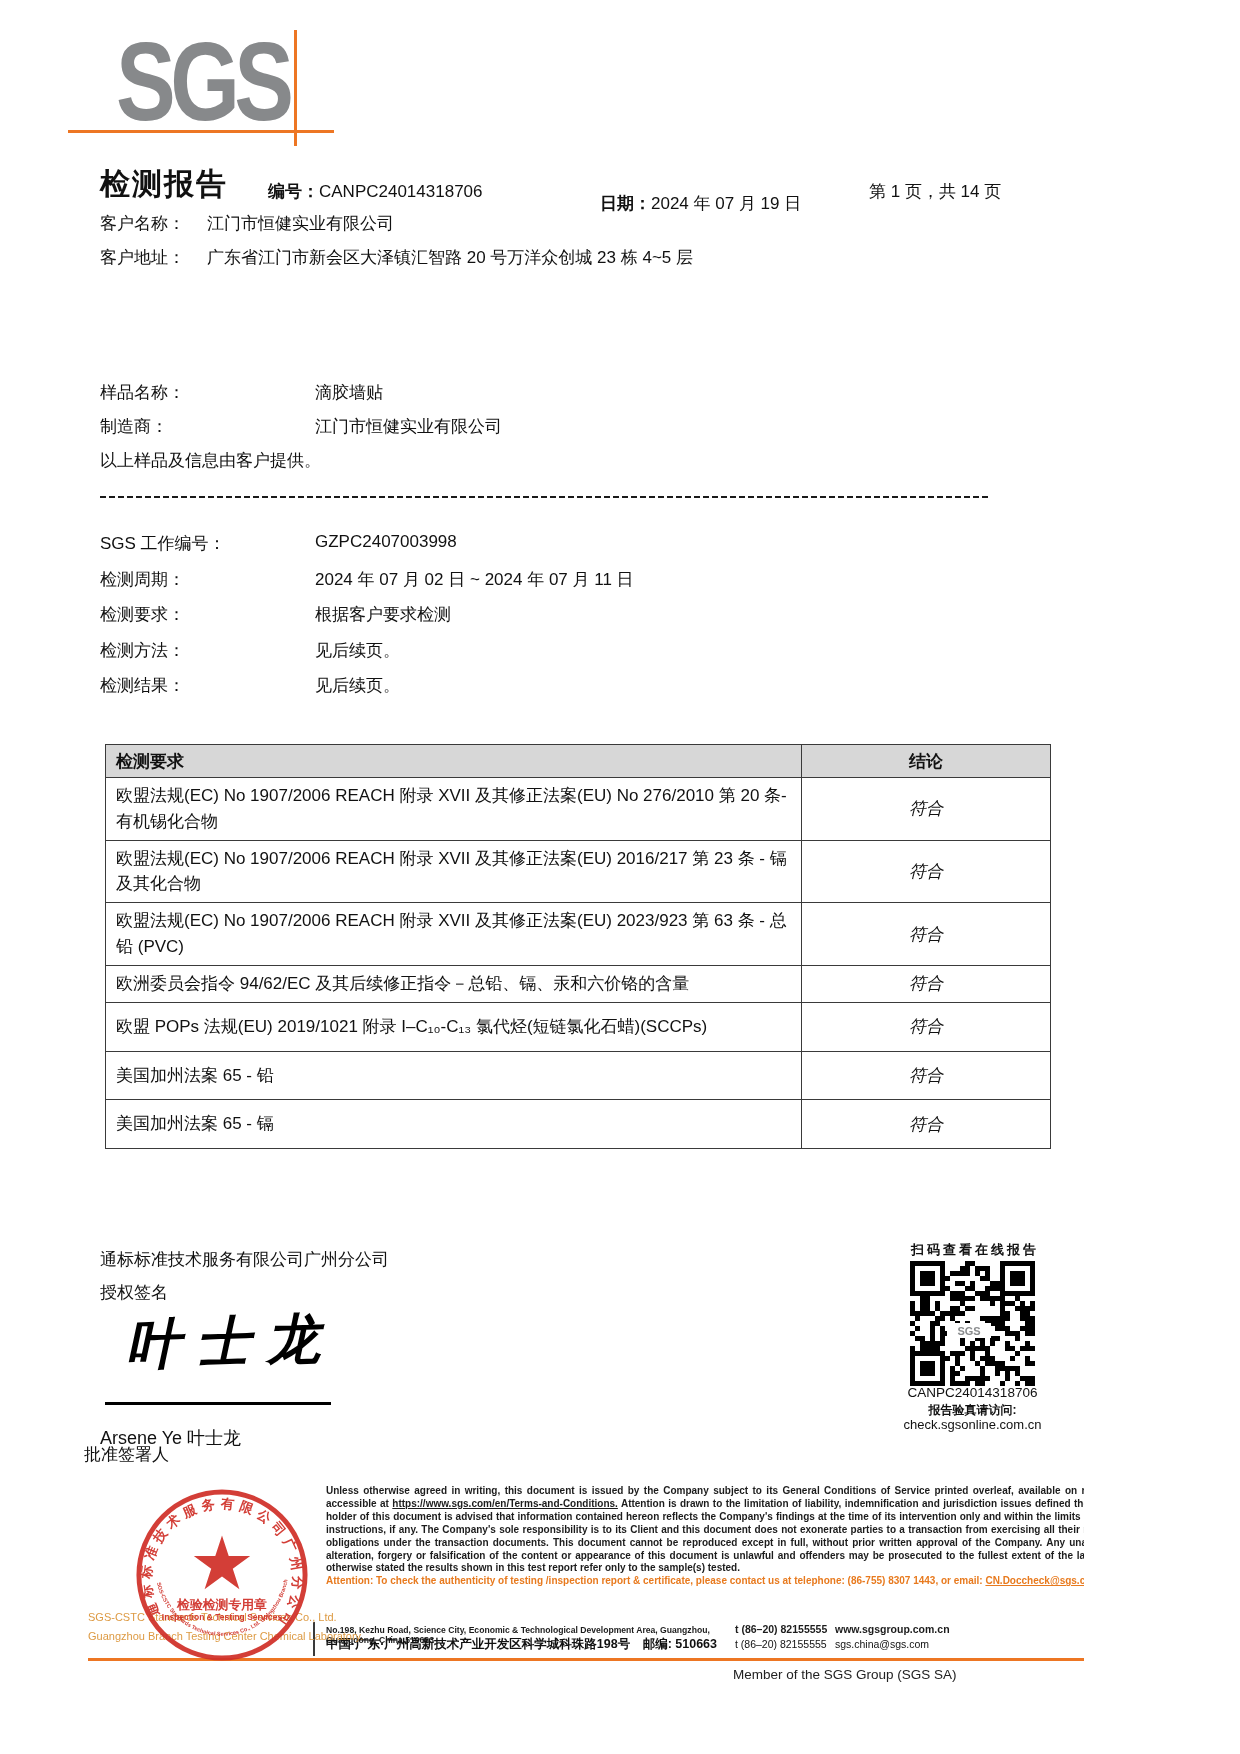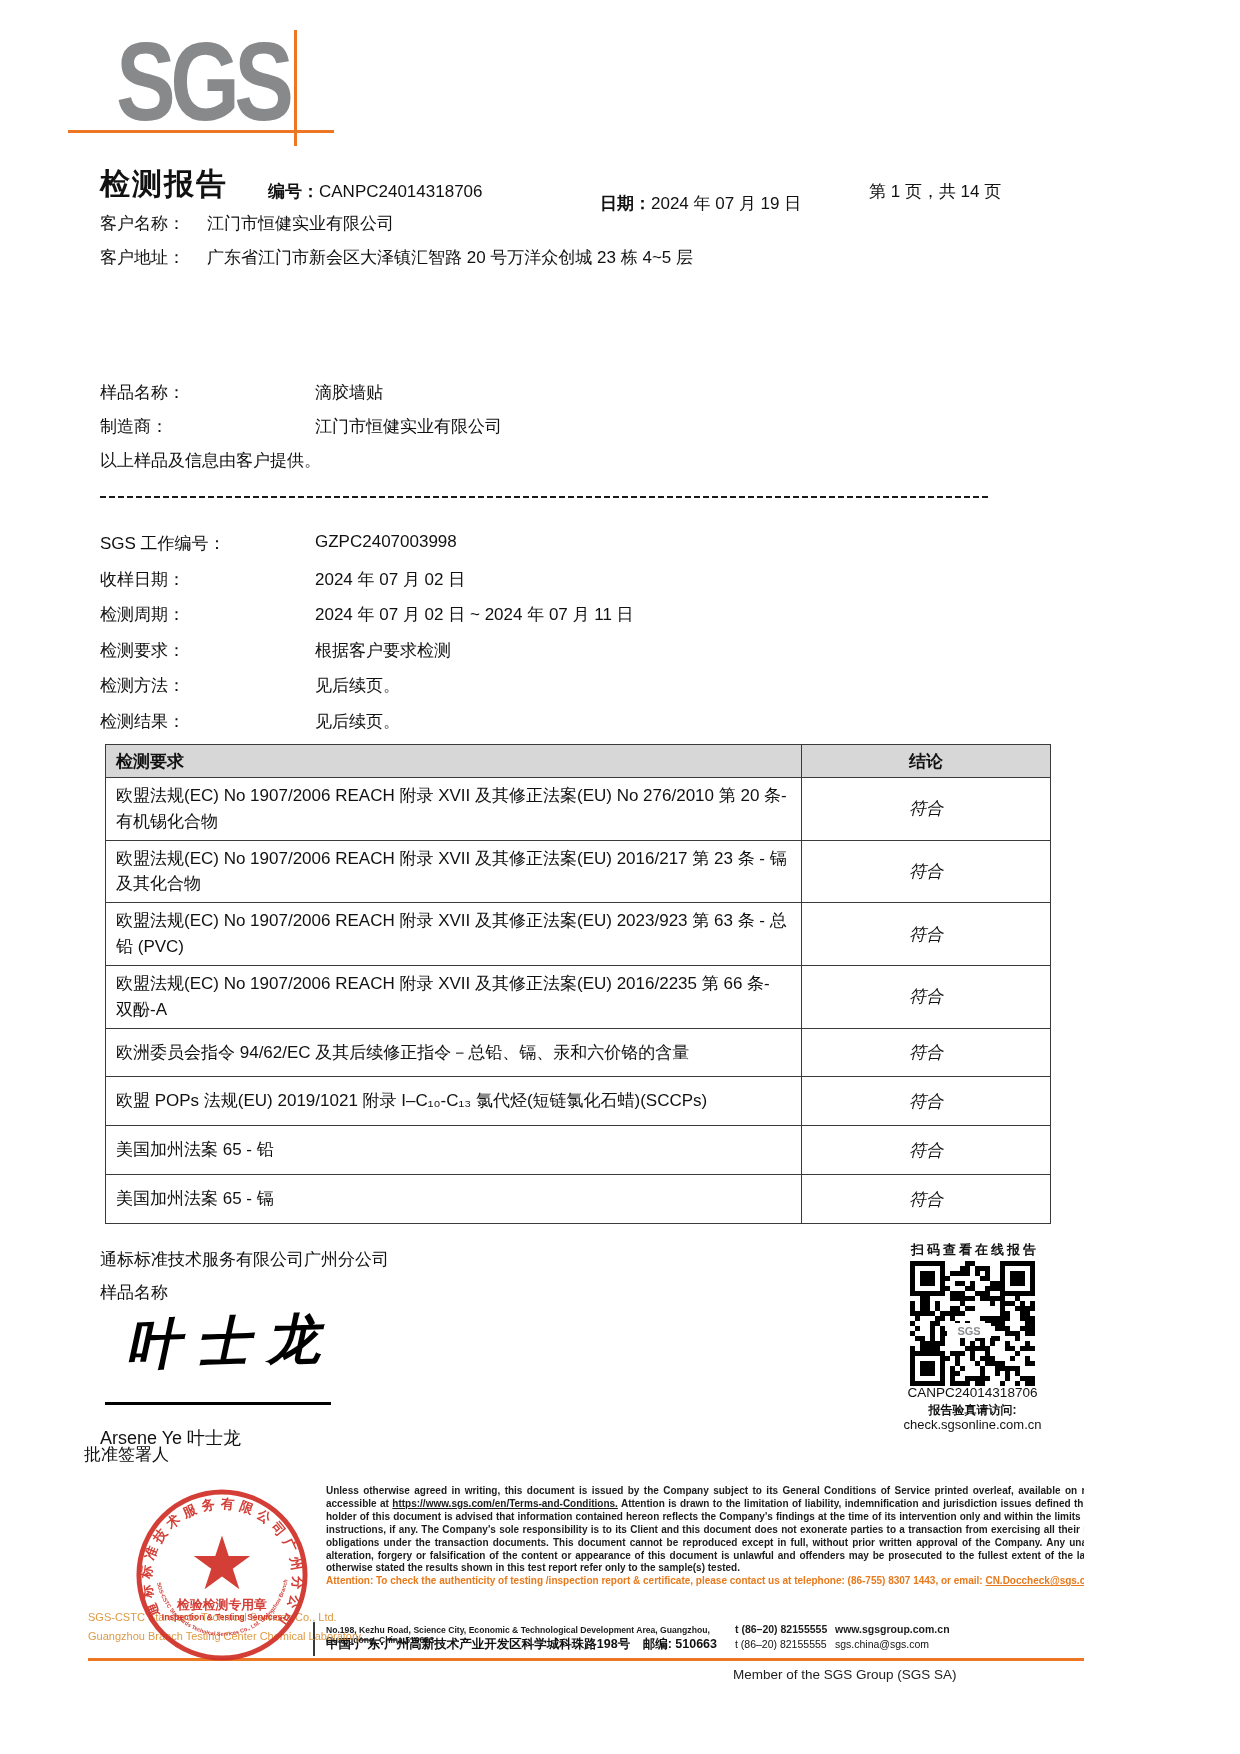--- a/index.html
+++ b/index.html
@@ -126,24 +126,20 @@
     </div>
   </div>
   <div class="abs note">以上样品及信息由客户提供。</div>
 
   <div class="abs dashes"></div>
 
   <div class="abs jobblk">
       <div class="info-row">
         <span class="lbl">SGS 工作编号：</span>
         <span class="val">GZPC2407003998</span>
-      </div>
-      <div class="info-row">
-        <span class="lbl">收样日期：</span>
-        <span class="val">2024 年 07 月 02 日</span>
       </div>
       <div class="info-row">
         <span class="lbl">检测周期：</span>
         <span class="val">2024 年 07 月 02 日 ~ 2024 年 07 月 11 日</span>
       </div>
       <div class="info-row">
         <span class="lbl">检测要求：</span>
         <span class="val">根据客户要求检测</span>
       </div>
       <div class="info-row">
@@ -170,44 +166,40 @@
         </tr>
         <tr>
           <td class="req">欧盟法规(EC) No 1907/2006 REACH 附录 XVII 及其修正法案(EU) 2016/217 第 23 条 - 镉及其化合物</td>
           <td class="con">符合</td>
         </tr>
         <tr>
           <td class="req">欧盟法规(EC) No 1907/2006 REACH 附录 XVII 及其修正法案(EU) 2023/923 第 63 条 - 总铅 (PVC)</td>
           <td class="con">符合</td>
         </tr>
         <tr>
-          <td class="req">欧盟法规(EC) No 1907/2006 REACH 附录 XVII 及其修正法案(EU) 2016/2235 第 66 条- 双酚-A</td>
-          <td class="con">符合</td>
-        </tr>
-        <tr>
           <td class="req">欧洲委员会指令 94/62/EC 及其后续修正指令－总铅、镉、汞和六价铬的含量</td>
           <td class="con">符合</td>
         </tr>
         <tr>
           <td class="req">欧盟 POPs 法规(EU) 2019/1021 附录 I–C₁₀-C₁₃ 氯代烃(短链氯化石蜡)(SCCPs)</td>
           <td class="con">符合</td>
         </tr>
         <tr>
           <td class="req">美国加州法案 65 - 铅</td>
           <td class="con">符合</td>
         </tr>
         <tr>
           <td class="req">美国加州法案 65 - 镉</td>
           <td class="con">符合</td>
         </tr>
       </tbody>
   </table>
 
   <div class="abs signoff-company">通标标准技术服务有限公司广州分公司</div>
-  <div class="abs auth-label">样品名称</div>
+  <div class="abs auth-label">授权签名</div>
   <div class="abs signature">叶士龙</div>
   <div class="abs sig-line"></div>
   <div class="abs signatory">Arsene Ye 叶士龙</div>
   <div class="abs role">批准签署人</div>
 
   <div class="abs qr-caption">扫码查看在线报告</div>
   <div class="abs qr-box" id="qr-grid">
       <div class="d"></div>
       <div class="d"></div>
       <div class="d"></div>

